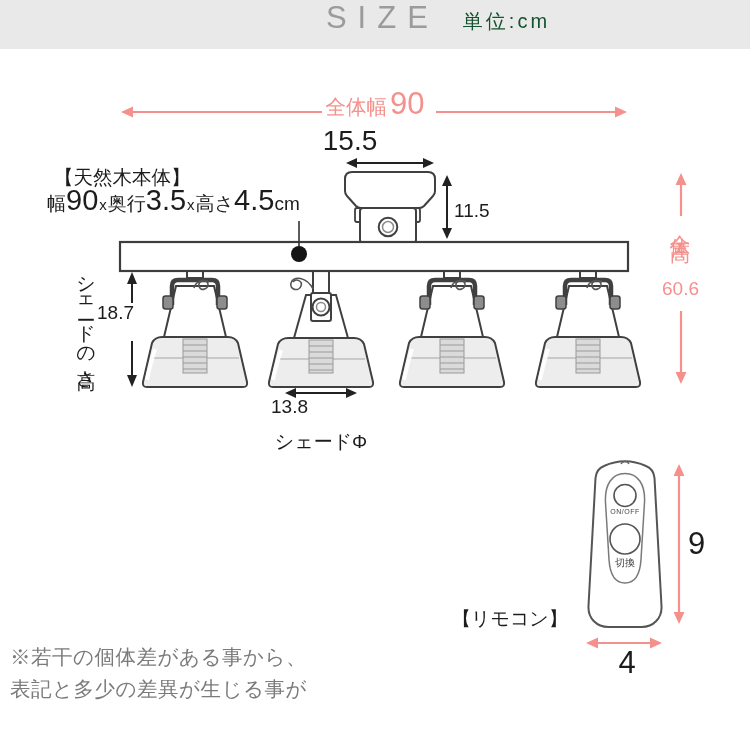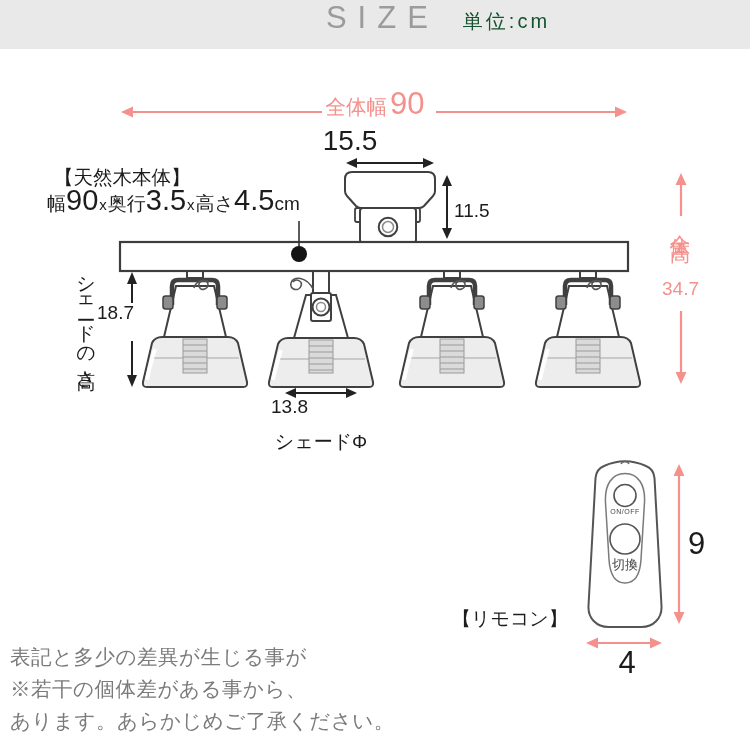--- a/index.html
+++ b/index.html
@@ -44,21 +44,21 @@
 
   .dim-11-5 { left:454px; top:200px; }
   .ovh-label { left:666px; top:218px; writing-mode:vertical-rl; font-size:20.5px; letter-spacing:4px; }
   .dim-34-7 { left:662px; top:278px; }
   .dim-18-7 { left:97px; top:302px; }
   .shade-h-label { left:73px; top:264px; writing-mode:vertical-rl; font-size:19px; letter-spacing:1px; }
   .dim-13-8 { left:271px; top:396px; width:100px; text-align:left; }
   .shade-d-label { left:261px; top:429px; width:120px; text-align:center; font-size:19px; }
 
   .onoff-label  { left:595px; top:508px; width:60px; text-align:center; font-size:7px;  color:#444; letter-spacing:.5px; }
-  .toggle-label { left:595px; top:556px; width:60px; text-align:center; font-size:13px; color:#444; }
+  .toggle-label { left:595px; top:556px; width:60px; text-align:center; font-size:10px; color:#444; }
   .remote-label { left:452px; top:606px; width:118px; font-size:19px; }
   .dim-9 { left:688px; top:526px; }
   .dim-4 { left:610px; top:645px; width:34px; text-align:center; }
 
   .note { left:10px; top:641px; font-size:20.5px; color:#7b7b7b; line-height:32px; letter-spacing:.5px; }
 </style>
 </head>
 <body>
 
 <div id="stage">
@@ -189,33 +189,32 @@
     <span class="n">3.5</span>
     <span class="x">x</span>
     <span class="k">高さ</span>
     <span class="n">4.5</span>
     <span class="k">cm</span>
   </div>
 
   <div class="abs dim-11-5 dim-num lbl">11.5</div>
 
   <div class="abs ovh-label pink lbl">全体高</div>
-  <div class="abs dim-34-7 dim-num pink lbl">34.7</div>
+  <div class="abs dim-34-7 dim-num pink lbl">60.6</div>
 
   <div class="abs dim-18-7 dim-num lbl">18.7</div>
   <div class="abs shade-h-label lbl">シェードの高さ</div>
 
   <div class="abs dim-13-8 dim-num lbl">13.8</div>
   <div class="abs shade-d-label lbl">シェードΦ</div>
 
   <div class="abs onoff-label lbl">ON/OFF</div>
   <div class="abs toggle-label lbl">切換</div>
   <div class="abs remote-label lbl">【リモコン】</div>
   <div class="abs dim-9 dim-num-lg lbl">9</div>
   <div class="abs dim-4 dim-num-lg lbl">4</div>
 
   <div class="abs note">
+    <div>※若干の個体差がある事から、</div>
     <div>表記と多少の差異が生じる事が</div>
-    <div>※若干の個体差がある事から、</div>
-    <div>あります。あらかじめご了承ください。</div>
   </div>
 
 </div>
 
 </body></html>

